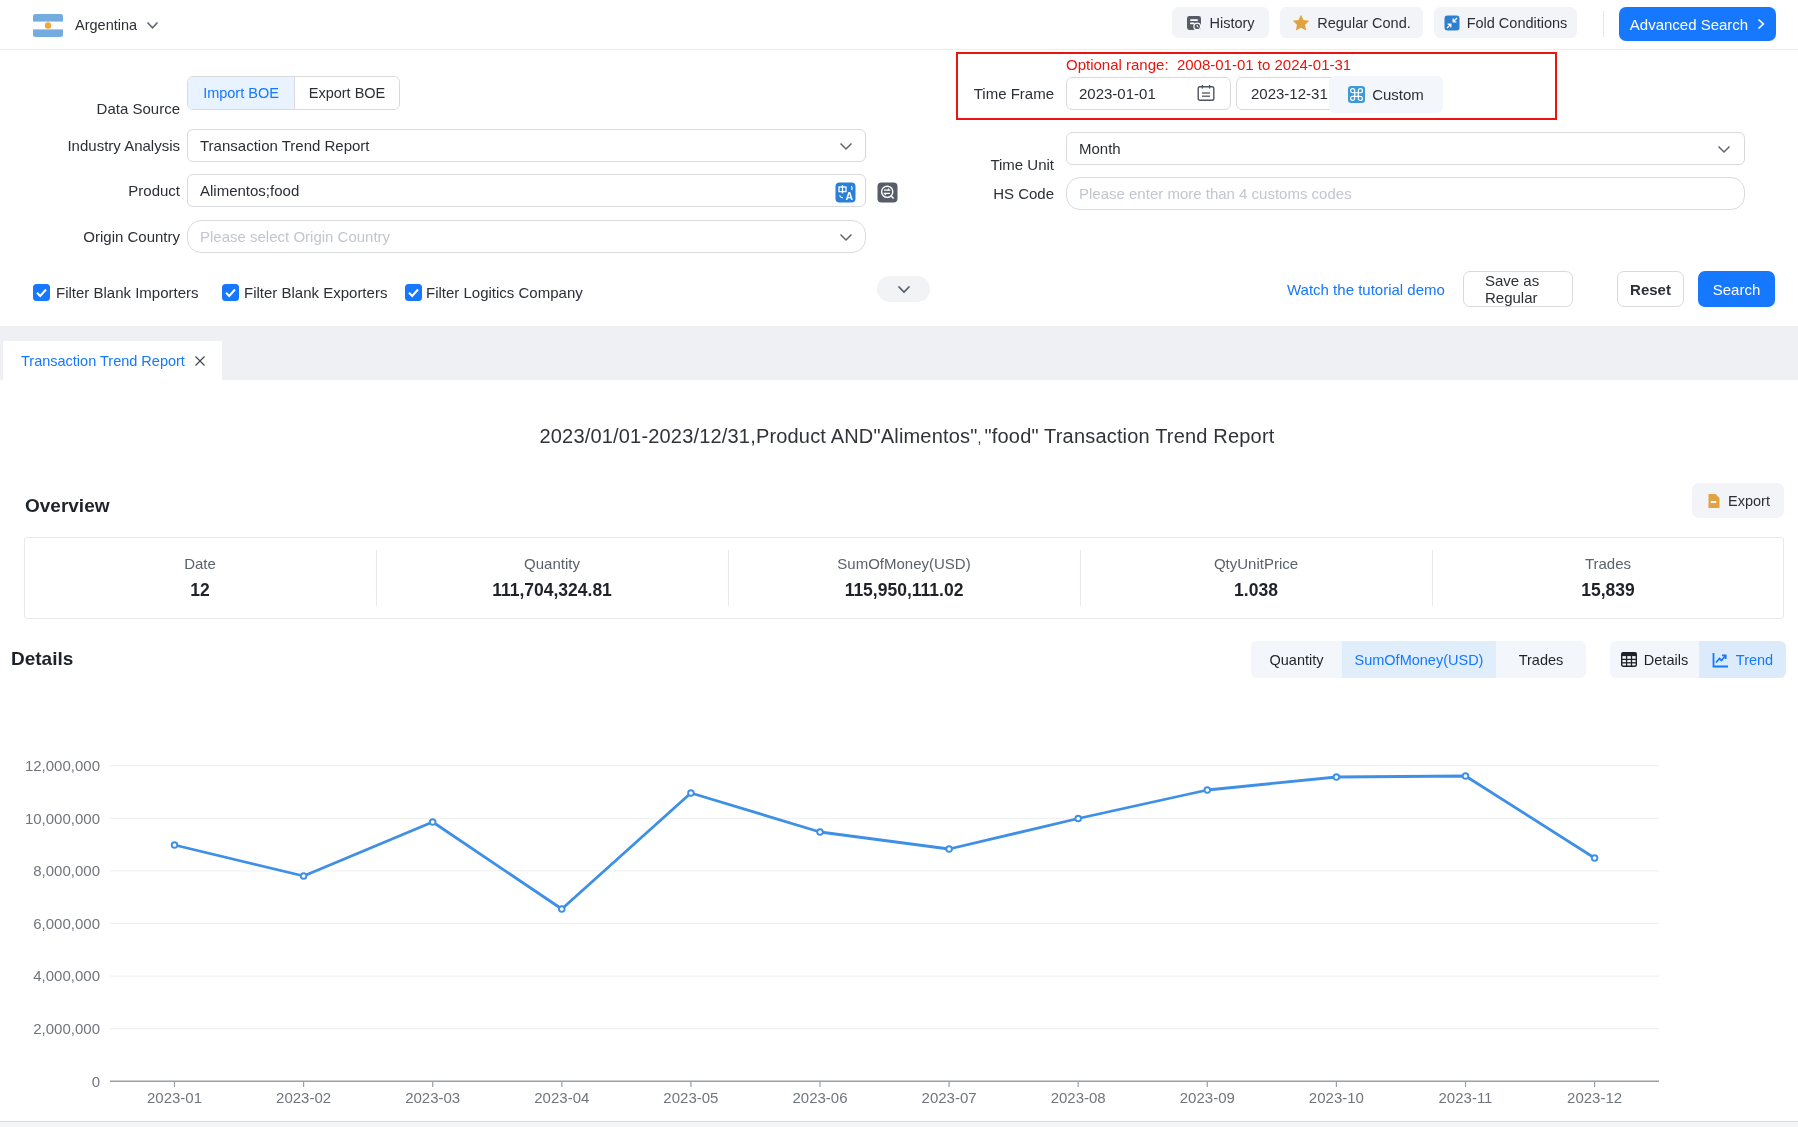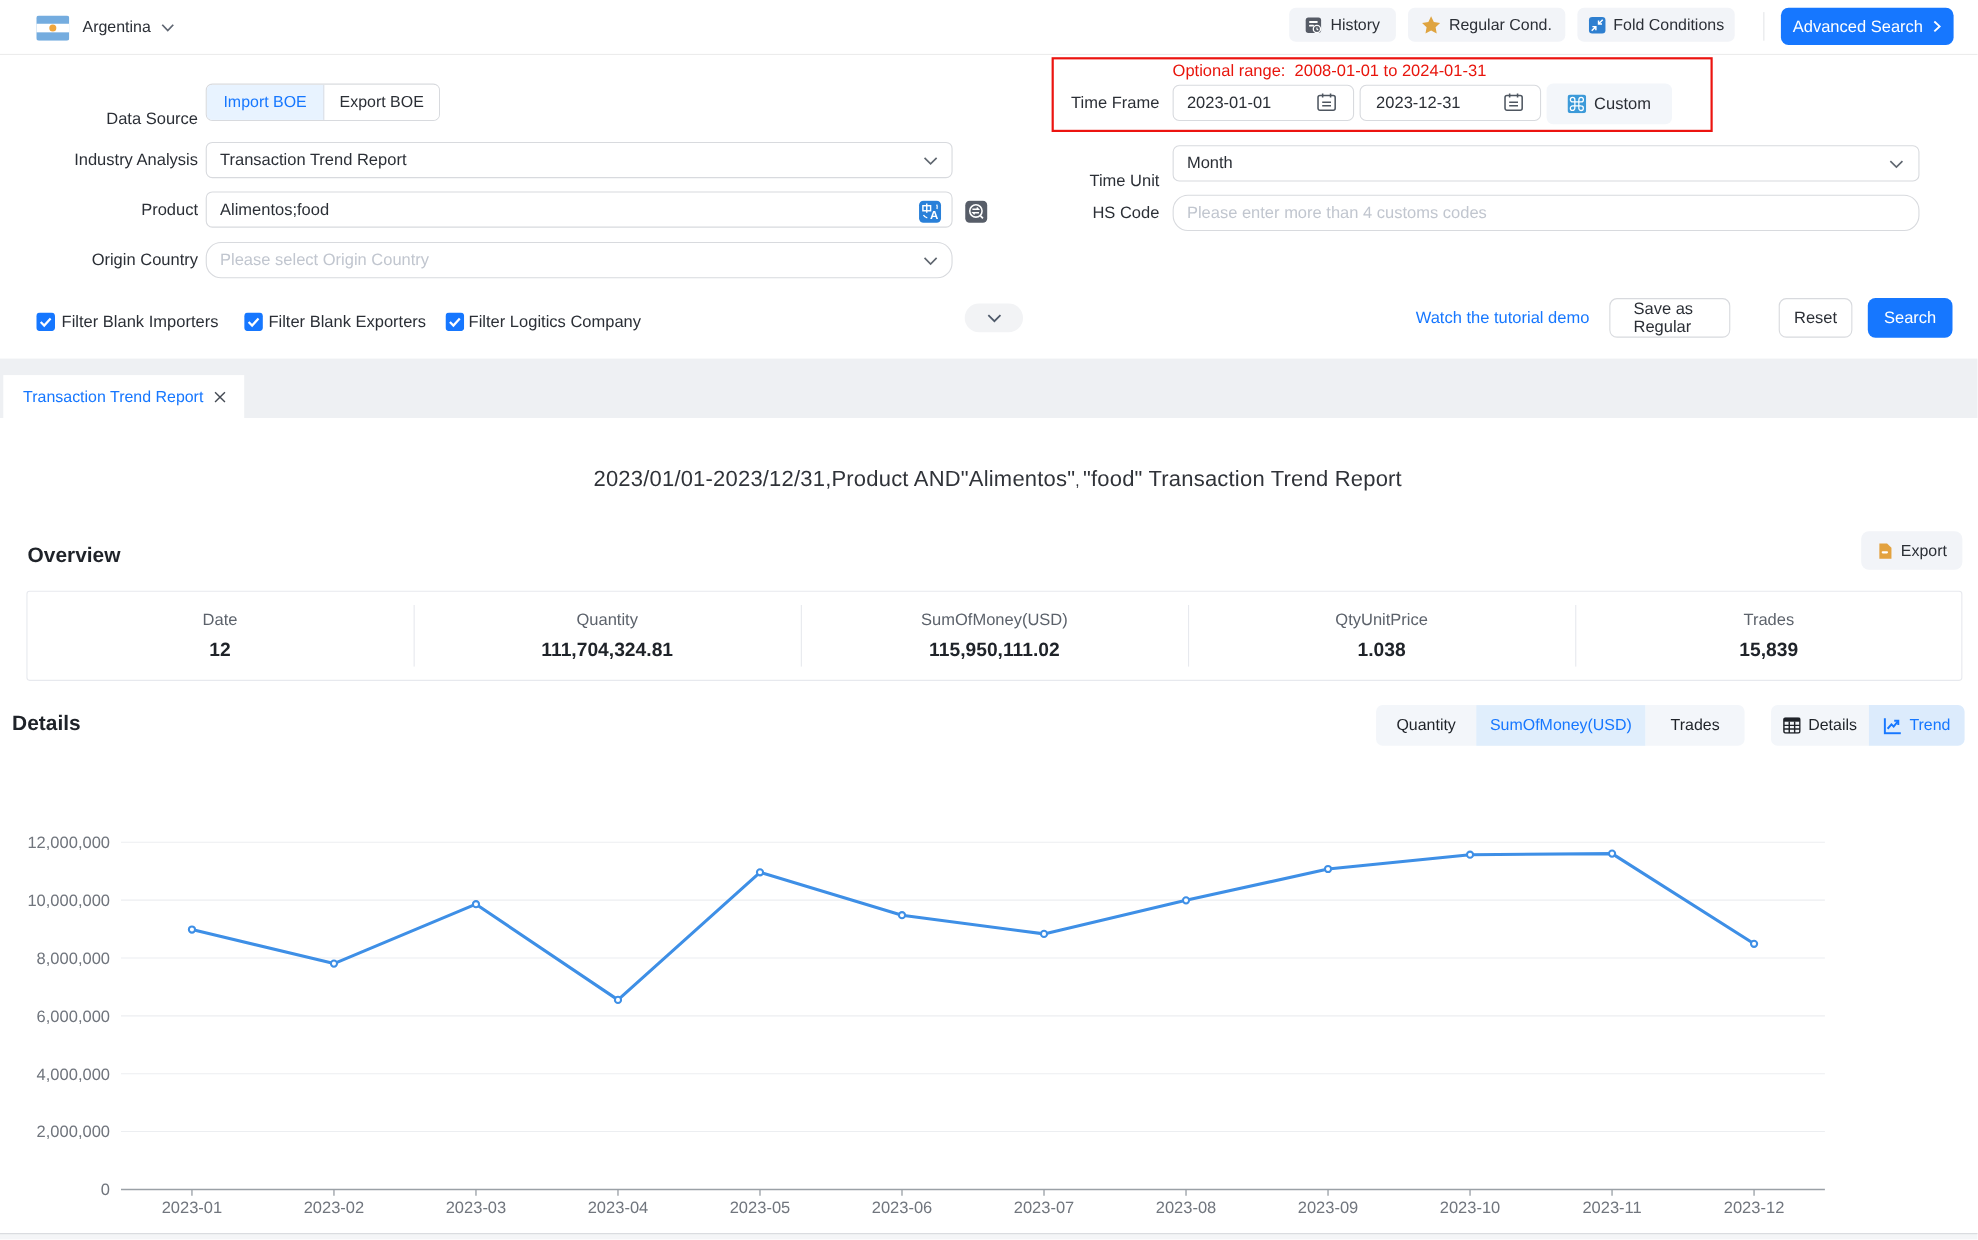--- a/index.html
+++ b/index.html
@@ -128,40 +128,40 @@
       <line x1="5" y1="12.2" x2="13" y2="12.2" stroke="#4e5660" stroke-width="1.3"></line>
     </svg>
   <div class="inp" style="left:1236px;top:77px;width:165px;font-size:15px;padding-left:14px;">2023-12-31</div>
   <svg class="abs" style="left:1367px;top:84px;" width="18" height="18" viewBox="0 0 18 18">
       <rect x="1.2" y="2.8" width="15.6" height="13.4" rx="1.8" fill="none" stroke="#4e5660" stroke-width="1.4"></rect>
       <line x1="5.4" y1="1" x2="5.4" y2="4.6" stroke="#4e5660" stroke-width="1.4"></line>
       <line x1="12.6" y1="1" x2="12.6" y2="4.6" stroke="#4e5660" stroke-width="1.4"></line>
       <line x1="5" y1="9" x2="13" y2="9" stroke="#4e5660" stroke-width="1.3"></line>
       <line x1="5" y1="12.2" x2="13" y2="12.2" stroke="#4e5660" stroke-width="1.3"></line>
     </svg>
-  <div class="gbtn" style="left:1406px;top:76px;width:114px;height:37px;background:#f3f6fa;font-size:15px;">
+  <div class="gbtn" style="left:1329px;top:76px;width:114px;height:37px;background:#f3f6fa;font-size:15px;">
     <svg width="17" height="17" viewBox="0 0 17 17">
         <rect width="17" height="17" rx="3" fill="#3C9AD9"></rect>
         <path d="M6.7 6.7 h3.6 v3.6 h-3.6 Z M6.7 6.7 V4.6 a2.05 2.05 0 1 0 -2.05 2.05 Z M10.3 6.7 H12.4 a2.05 2.05 0 1 0 -2.05 -2.05 Z M10.3 10.3 V12.4 a2.05 2.05 0 1 0 2.05 -2.05 Z M6.7 10.3 H4.6 a2.05 2.05 0 1 0 2.05 2.05 Z" fill="none" stroke="#fff" stroke-width="1.15"></path>
       </svg>
     <span>Custom</span>
   </div>
 
   <div class="lbl" style="left:900px;top:132px;width:154px;margin-top:16px;">Time Unit</div>
   <div class="inp" style="left:1066px;top:132px;width:679px;padding-left:12px;">Month</div>
   <svg class="chev" style="left:1717px;top:145px;" width="14" height="9" viewBox="0 0 14 9">
       <polyline points="1.5,1.5 7,7 12.5,1.5" fill="none" stroke="#606770" stroke-width="1.5"></polyline>
     </svg>
 
   <div class="lbl" style="left:900px;top:177px;width:154px;">HS Code</div>
   <div class="inp ph" style="left:1066px;top:177px;width:679px;">Please enter more than 4 customs codes</div>
 
   <div class="abs" style="left:1287px;top:281px;font-size:15px;color:#1677ff;">Watch the tutorial demo</div>
   <div class="abs" style="left:1463px;top:271px;width:110px;height:36px;border:1px solid #d8dade;border-radius:7px;background:#fff;font-size:15px;color:#2b2f36;display:flex;align-items:center;justify-content:center;padding-left:21px;">Save as Regular</div>
-  <div class="abs" style="left:1617px;top:271px;width:67px;height:36px;border:1px solid #d8dade;border-radius:7px;background:#fff;font-size:15px;color:#2b2f36;display:flex;align-items:center;justify-content:center;">Reset</div>
+  <div class="abs" style="left:1617px;top:271px;width:67px;height:36px;border:1px solid #d8dade;border-radius:7px;background:#fff;font-size:15px;color:#2b2f36;display:flex;align-items:center;justify-content:center;font-weight:bold;">Reset</div>
   <div class="abs" style="left:1698px;top:271px;width:77px;height:36px;border-radius:7px;background:#1677ff;font-size:15px;color:#fff;display:flex;align-items:center;justify-content:center;">Search</div>
 
   <div class="abs" style="left:0;top:326px;width:1798px;height:54px;background:#eef0f3;"></div>
   <div class="abs" style="left:3px;top:341px;width:219px;height:39px;background:#fff;display:flex;align-items:center;">
     <span style="margin-left:18px;font-size:14.5px;color:#1677ff;">Transaction Trend Report</span>
     <svg style="margin-left:9px;" width="12" height="12" viewBox="0 0 12 12">
         <line x1="1.5" y1="1.5" x2="10.5" y2="10.5" stroke="#454b54" stroke-width="1.3"></line>
         <line x1="10.5" y1="1.5" x2="1.5" y2="10.5" stroke="#454b54" stroke-width="1.3"></line>
       </svg>
   </div>

